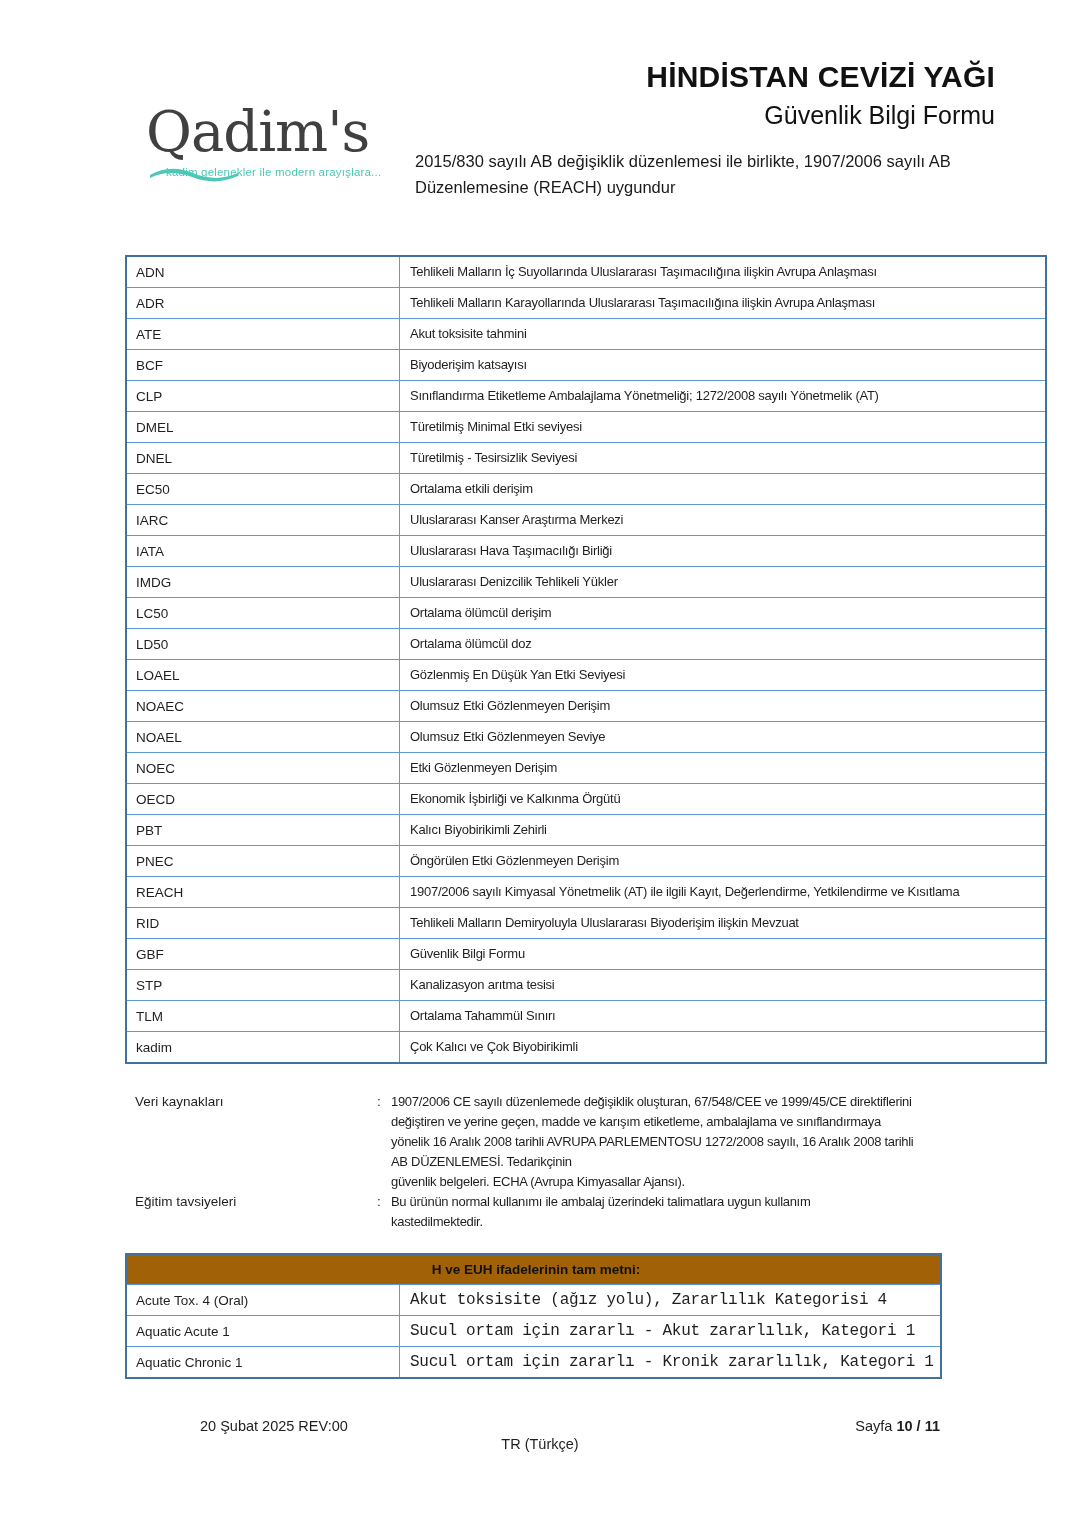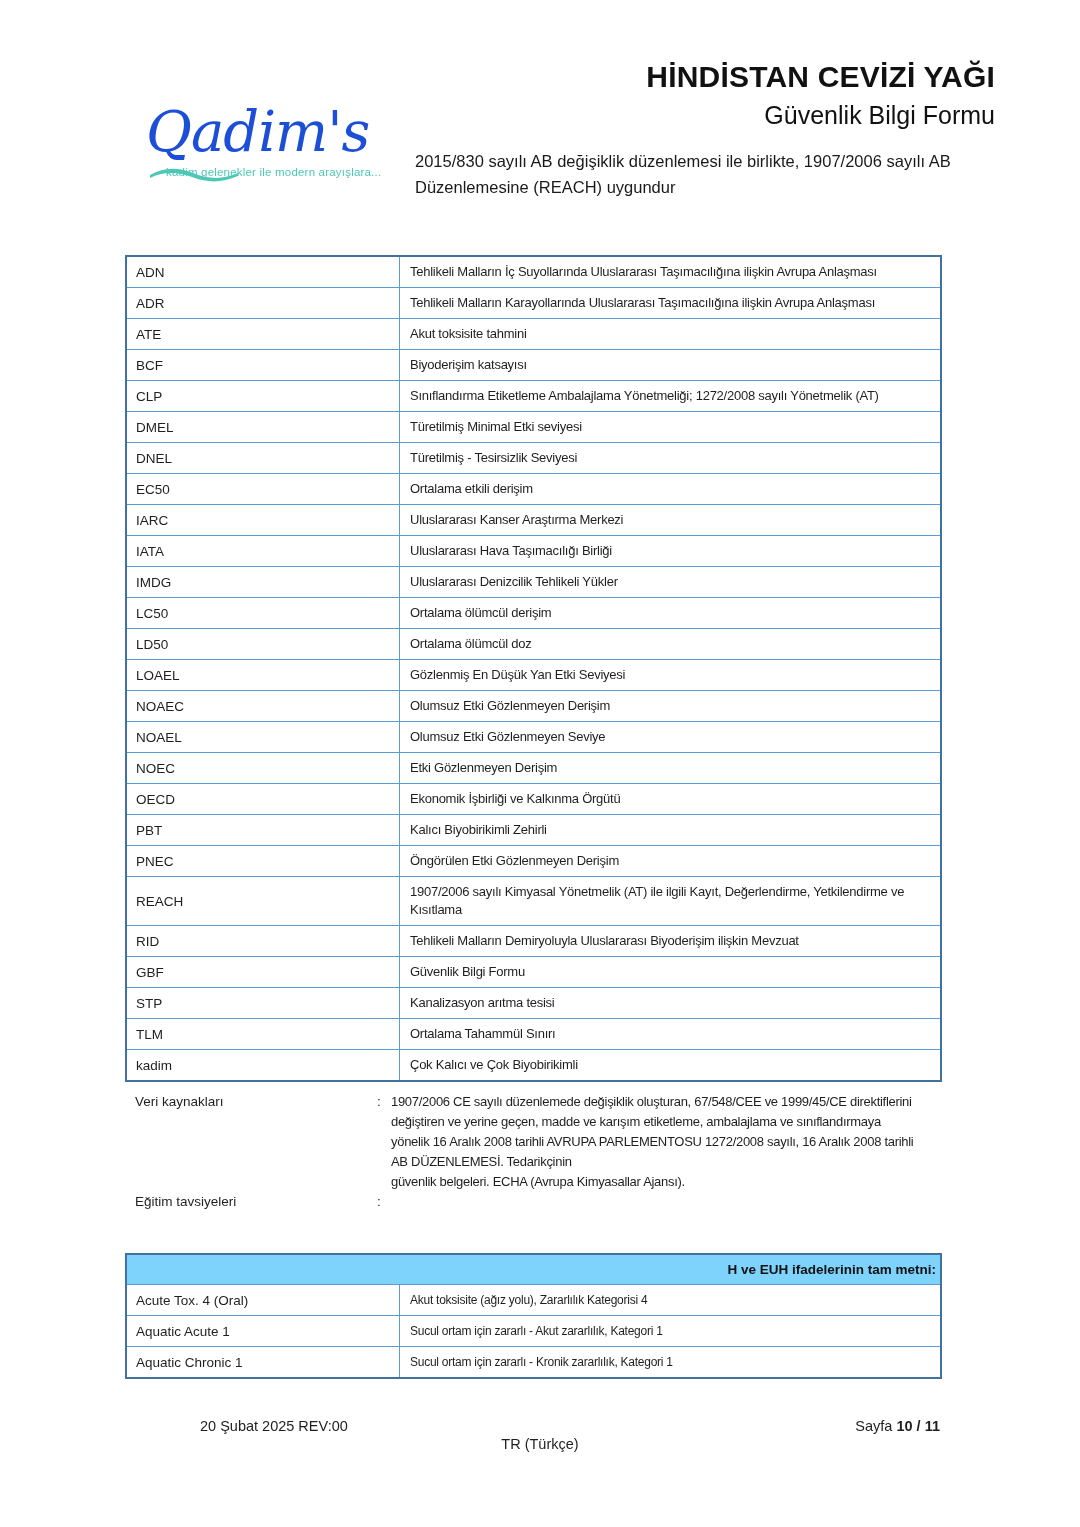--- a/index.html
+++ b/index.html
@@ -11,44 +11,43 @@
     font-family:"Liberation Sans",sans-serif;
     color:#1f1f1f;
     overflow:hidden;
   }
 
   
   .logo{position:absolute;left:146px;top:104px;width:250px;}
   .brand{
     font-family:"DejaVu Serif",serif;
     font-size:56px;line-height:1;
-    color:#1d4ed8;letter-spacing:-1px;
+    color:#404040;letter-spacing:-1px;
     font-weight:400;
-    font-style:italic;
   }
   .swoosh{position:absolute;left:2px;top:62px;}
   .tagline{
     margin-top:6px;margin-left:20px;
     font-size:11.5px;color:#4ec8b6;letter-spacing:0.2px;
     white-space:nowrap;
   }
 
   
   .title-block{position:absolute;right:85px;top:60px;text-align:right;}
   .doc-title{font-size:30px;font-weight:bold;letter-spacing:0.2px;color:#111;}
   .doc-subtitle{font-size:25px;margin-top:7px;color:#111;}
   .compliance{
     position:absolute;left:415px;top:148px;width:560px;
     font-size:16.5px;line-height:26px;color:#1a1a1a;
   }
 
   
   table{border-collapse:collapse;}
   .abbr-table{
-    position:absolute;left:125px;top:255px;width:817px;
+    position:absolute;left:125px;top:255px;width:922px;
     border:2px solid #41719c;
   }
   .abbr-table td{
     border:1px solid #5b9bd5;
     vertical-align:middle;
   }
   td.abbr-cell{
     width:259px;padding:6px 4px 6px 9px;
     font-size:13.5px;line-height:17px;
   }
@@ -69,26 +68,26 @@
     white-space:nowrap;
   }
 
   
   .heuh-table{
     position:absolute;left:125px;top:1253px;width:817px;
     border:2px solid #41719c;
   }
   .heuh-table td,.heuh-table th{border:1px solid #5b9bd5;vertical-align:middle;}
   .heuh-header{
-    background:#7dd3fc;text-align:right;
+    background:#a16207;text-align:center;
     font-size:13.5px;font-weight:bold;color:#111;
     padding:7px 4px 7px 9px;
   }
   .heuh-table td.abbr-cell{font-size:13.5px;border-radius:11px;}
-  .heuh-table td.def-cell{font-size:12px;}
+  .heuh-table td.def-cell{font-size:16px;font-family:Liberation Mono, monospace;}
 
   
   .footer{position:absolute;left:0;top:1418px;width:1080px;height:24px;font-size:14.5px;}
   .footer-left{position:absolute;left:200px;top:0;}
   .footer-center{position:absolute;left:50%;transform:translateX(-50%);top:18px;}
   .footer-right{position:absolute;right:140px;top:0;white-space:nowrap;}
   .footer-right b{font-weight:bold;}
 </style>
 </head>
 <body>
@@ -230,20 +229,24 @@
           <div class="note-line">1907/2006 CE sayılı düzenlemede değişiklik oluşturan, 67/548/CEE ve  1999/45/CE direktiflerini</div>
           <div class="note-line">değiştiren ve yerine geçen, madde ve karışım etiketleme, ambalajlama ve sınıflandırmaya</div>
           <div class="note-line">yönelik 16 Aralık 2008 tarihli AVRUPA PARLEMENTOSU 1272/2008 sayılı, 16 Aralık 2008 tarihli</div>
           <div class="note-line">AB DÜZENLEMESİ. Tedarikçinin</div>
           <div class="note-line">güvenlik belgeleri. ECHA (Avrupa Kimyasallar Ajansı).</div>
         </div>
       </div>
       <div class="note-row">
         <div class="note-label">Eğitim tavsiyeleri</div>
         <div class="note-colon">:</div>
+        <div>
+          <div class="note-line">Bu ürünün normal kullanımı ile ambalaj üzerindeki talimatlara uygun  kullanım</div>
+          <div class="note-line">kastedilmektedir.</div>
+        </div>
       </div>
     </div>
 
   <table class="heuh-table">
     <thead>
       <tr>
         <th class="heuh-header" colspan="2">H ve EUH ifadelerinin tam metni:</th>
       </tr>
     </thead>
     <tbody>

